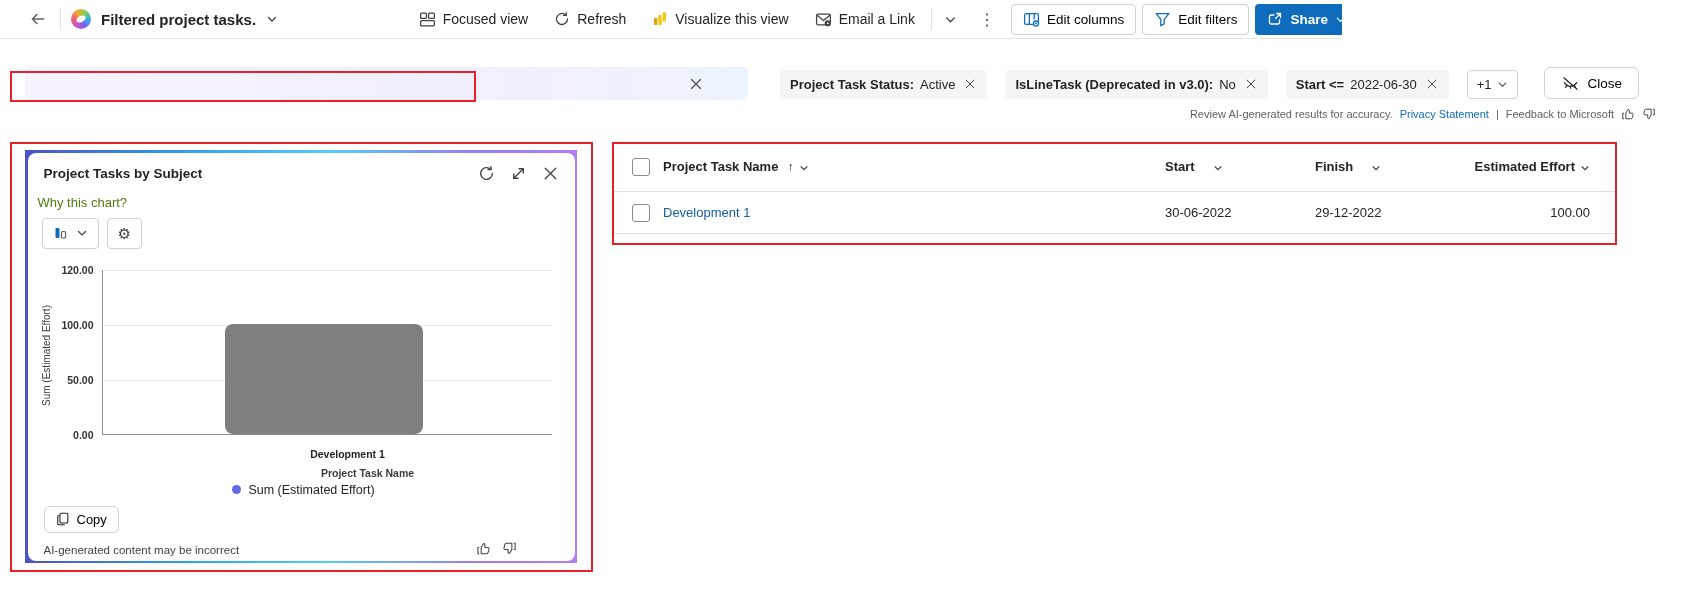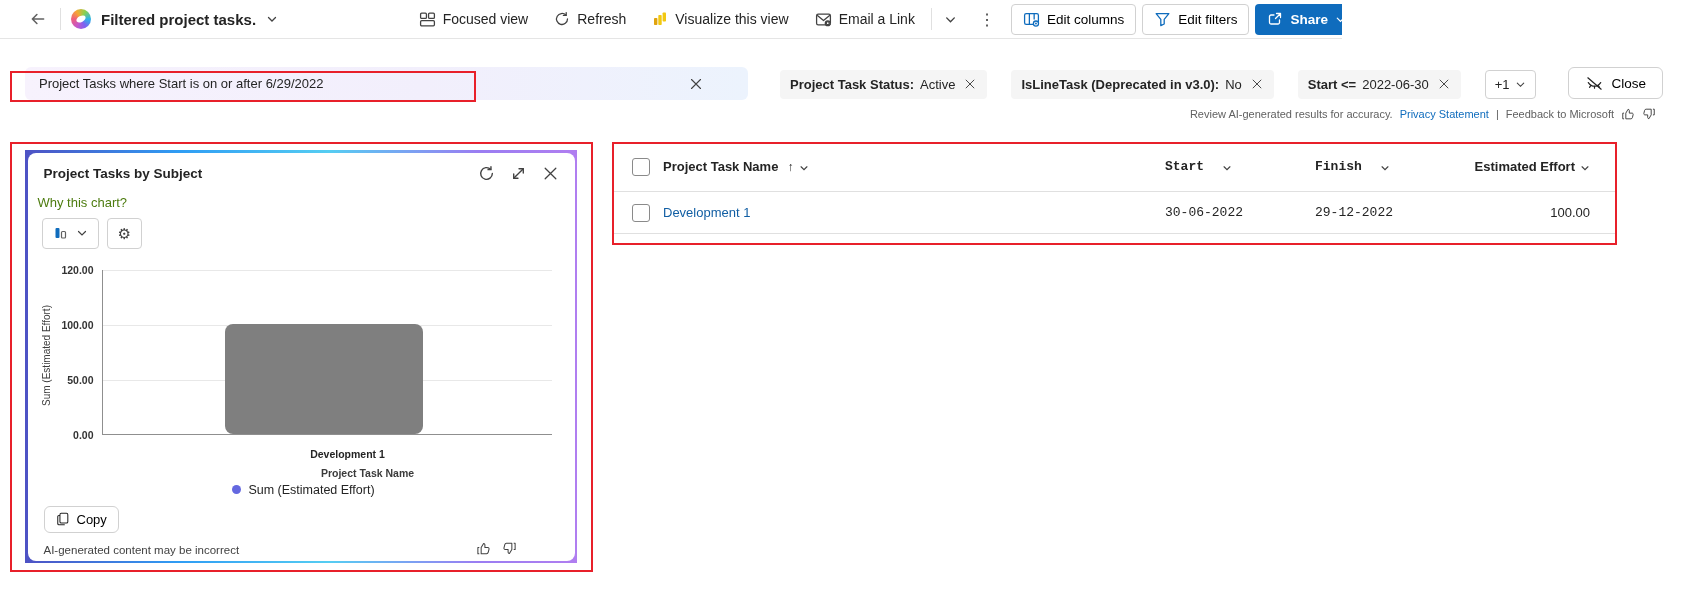--- a/index.html
+++ b/index.html
@@ -18,21 +18,21 @@
   .cmd { display:flex; align-items:center; gap:7px; font-size:14px; color:#242424; padding:0 10px; height:30px; border-radius:4px; cursor:pointer; white-space:nowrap; }
   .cmd .ic { color:#424242; }
   .more-dots { font-size:16px; color:#424242; letter-spacing:0; padding:0 10px; cursor:pointer; }
   .btn-outline { display:flex; align-items:center; gap:7px; font-size:13.5px; height:31px; padding:0 11px; background:#fff; border:1px solid #d1d1d1; border-radius:4px; cursor:pointer; white-space:nowrap; }
   .btn-primary { display:flex; align-items:center; gap:7px; font-size:13.5px; font-weight:600; height:31px; padding:0 12px; border:none; border-radius:4px; color:#fff; cursor:pointer; white-space:nowrap; }
 
   
   .filter-input { position:absolute; left:25px; top:67px; width:723px; height:33px; border-radius:6px; background:linear-gradient(90deg,#f7f2fd 0%,#f2effc 55%,#ecf3fd 100%); display:flex; align-items:center; }
   .filter-input .txt { padding-left:14px; font-size:13px; color:#242424; white-space:nowrap; }
   .filter-clear { position:absolute; right:44px; top:9px; width:16px; height:16px; color:#424242; cursor:pointer; }
-  .pills { position:absolute; left:780px; top:69px; display:flex; align-items:center; gap:24px; }
+  .pills { position:absolute; left:780px; top:69px; display:flex; align-items:center; gap:18px; }
   .pill { display:flex; align-items:center; gap:6px; background:#f5f5f5; border-radius:4px; height:29px; padding:0 10px; font-size:13px; white-space:nowrap; }
   .pill b { font-weight:700; }
   .pill .x { color:#424242; cursor:pointer; margin-left:2px; }
   .pill-more { display:flex; align-items:center; gap:5px; background:#fff; border:1px solid #d1d1d1; border-radius:4px; height:29px; padding:0 9px; font-size:13px; cursor:pointer; }
   .close-btn { display:flex; align-items:center; justify-content:center; gap:8px; background:#fff; border:1px solid #d1d1d1; border-radius:6px; height:32px; padding:0 16px; font-size:13.5px; cursor:pointer; margin-left:8px; margin-top:-2px; }
 
   
   .ai-review { position:absolute; top:107px; right:30px; display:flex; align-items:center; gap:7px; font-size:11px; color:#616161; }
   .ai-review a { color:#0f6cbd; text-decoration:none; cursor:pointer; }
   .thumb { color:#424242; cursor:pointer; }
@@ -65,21 +65,21 @@
   .copy-btn { position:absolute; left:16px; top:353px; display:flex; align-items:center; gap:7px; background:#fff; border:1px solid #d1d1d1; border-radius:6px; height:27px; padding:0 11px; font-size:13px; cursor:pointer; }
   .panel-footer { position:absolute; left:16px; top:391px; font-size:11.5px; color:#424242; }
   .panel-thumbs { position:absolute; right:58px; top:388px; display:flex; gap:11px; color:#424242; }
 
   
   .grid { position:absolute; left:612px; top:142px; width:1005px; height:103px; background:#fff; }
   .grid-header { position:absolute; left:0; top:0; width:100%; height:50px; display:flex; align-items:center; border-bottom:1px solid #e0e0e0; font-size:13px; font-weight:700; }
   .grid-row { position:absolute; left:0; top:50px; width:100%; height:42px; display:flex; align-items:center; border-bottom:1px solid #e0e0e0; font-size:13px; }
   .col-check { width:38px; display:flex; justify-content:flex-end; }
   .col-name { width:507px; padding-left:13px; display:flex; align-items:center; gap:6px; }
-  .col-start, .col-finish { width:150px; padding-left:8px; display:flex; align-items:center; gap:18px;font-family:Liberation Mono, monospace; }
+  .col-start, .col-finish { width:150px; padding-left:8px; display:flex; align-items:center; gap:18px; }
   .col-effort { width:156px; padding-right:23px; display:flex; align-items:center; justify-content:flex-end; gap:5px; }
   .checkbox { width:18px; height:18px; border:1px solid #8a8a8a; border-radius:3px; background:#fff; cursor:pointer; }
   .sort-arrow { font-size:12px; font-weight:400; color:#242424; margin-left:3px; }
   .hdr-chev { color:#424242; margin-top:2px; }
   .row-link { color:#115ea3; cursor:pointer; }
 </style>
 </head>
 <body>
 
 <div class="topbar">
@@ -173,21 +173,20 @@
       </span>
       <span>Share</span>
       <svg width="11" height="11" viewBox="0 0 12 12" fill="none" stroke="#fff" stroke-width="1.3" stroke-linecap="round">
           <path d="M2.5 4.5 6 8l3.5-3.5"></path>
         </svg>
     </button>
   </div>
 </div>
 
 <div class="filter-input">
-  <span class="txt">Project Tasks where Start is on or after 6/29/2022</span>
   <span class="filter-clear">
     <svg width="16" height="16" viewBox="0 0 16 16" fill="none" stroke="currentColor" stroke-width="1.1" stroke-linecap="round">
         <path d="m3.5 3.5 9 9M12.5 3.5l-9 9"></path>
       </svg>
   </span>
 </div>
 
 <div class="pills">
   <div class="pill">
     <b>Project Task Status:</b>

